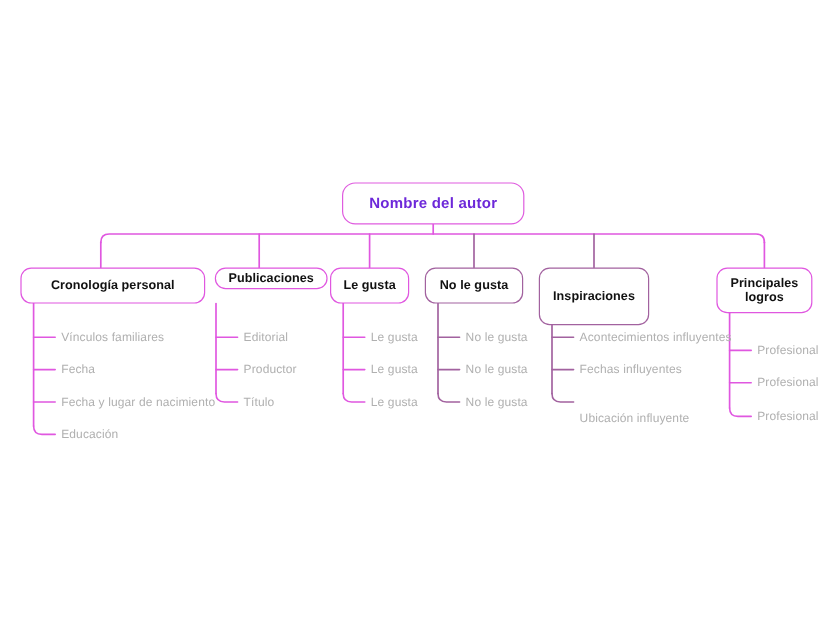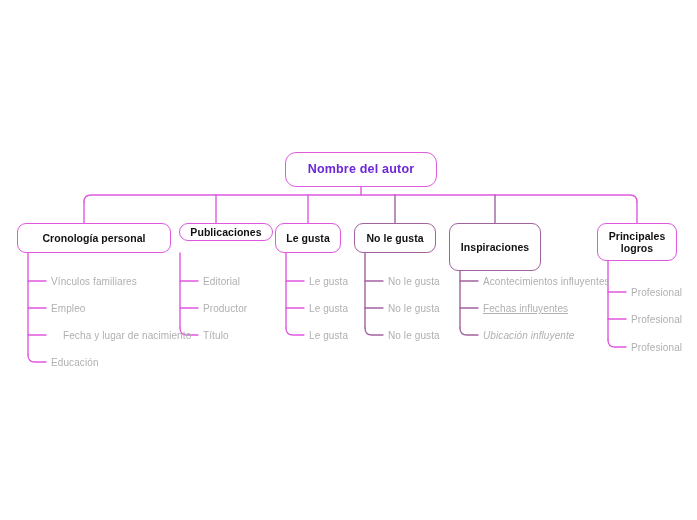--- a/index.html
+++ b/index.html
@@ -106,38 +106,38 @@
       <path d="M460 328 Q460 335 467 335 H478" fill="none" stroke="#a2629f" stroke-width="1.3" stroke-linecap="round"></path>
       <path d="M637 202 V223" fill="none" stroke="#e057e0" stroke-width="1.4" stroke-linecap="round"></path>
       <path d="M608 261 V340" fill="none" stroke="#e057e0" stroke-width="1.4" stroke-linecap="round"></path>
       <path d="M608 292 H626" fill="none" stroke="#e057e0" stroke-width="1.3" stroke-linecap="round"></path>
       <path d="M608 319 H626" fill="none" stroke="#e057e0" stroke-width="1.3" stroke-linecap="round"></path>
       <path d="M608 340 Q608 347 615 347 H626" fill="none" stroke="#e057e0" stroke-width="1.3" stroke-linecap="round"></path>
     </svg>
   <div id="nodes">
       <div class="node branch" style="left: 17px; top: 223px; width: 154px; height: 30px;">Cronología personal</div>
       <div class="leaf" style="left: 51px; top: 276px;">Vínculos familiares</div>
-      <div class="leaf" style="left: 51px; top: 303px;">Empleo</div>
-      <div class="leaf" style="left: 51px; top: 330px; margin-left: 12px;">Fecha y lugar de nacimiento</div>
+      <div class="leaf" style="left: 51px; top: 303px;">Fecha</div>
+      <div class="leaf" style="left: 51px; top: 330px;">Fecha y lugar de nacimiento</div>
       <div class="leaf" style="left: 51px; top: 357px;">Educación</div>
       <div class="node branch" style="left: 179px; top: 223px; width: 94px; height: 18px;">Publicaciones</div>
       <div class="leaf" style="left: 203px; top: 276px;">Editorial</div>
       <div class="leaf" style="left: 203px; top: 303px;">Productor</div>
       <div class="leaf" style="left: 203px; top: 330px;">Título</div>
       <div class="node branch" style="left: 275px; top: 223px; width: 66px; height: 30px;">Le gusta</div>
       <div class="leaf" style="left: 309px; top: 276px;">Le gusta</div>
       <div class="leaf" style="left: 309px; top: 303px;">Le gusta</div>
       <div class="leaf" style="left: 309px; top: 330px;">Le gusta</div>
       <div class="node branch dim" style="left: 354px; top: 223px; width: 82px; height: 30px;">No le gusta</div>
       <div class="leaf" style="left: 388px; top: 276px;">No le gusta</div>
       <div class="leaf" style="left: 388px; top: 303px;">No le gusta</div>
       <div class="leaf" style="left: 388px; top: 330px;">No le gusta</div>
       <div class="node branch dim" style="left: 449px; top: 223px; width: 92px; height: 48px;">Inspiraciones</div>
       <div class="leaf" style="left: 483px; top: 276px;">Acontecimientos influyentes</div>
-      <div class="leaf" style="left: 483px; top: 303px; text-decoration: underline;">Fechas influyentes</div>
-      <div class="leaf" style="left: 483px; top: 330px; font-style: italic;">Ubicación influyente</div>
+      <div class="leaf" style="left: 483px; top: 303px;">Fechas influyentes</div>
+      <div class="leaf" style="left: 483px; top: 344px;">Ubicación influyente</div>
       <div class="node branch" style="left: 597px; top: 223px; width: 80px; height: 38px;">Principales logros</div>
       <div class="leaf" style="left: 631px; top: 287px;">Profesional</div>
       <div class="leaf" style="left: 631px; top: 314px;">Profesional</div>
       <div class="leaf" style="left: 631px; top: 342px;">Profesional</div>
       <div class="node root" style="left: 285px; top: 152px; width: 152px; height: 35px;">Nombre del autor</div>
     </div>
 </div>
 
 </body></html>

